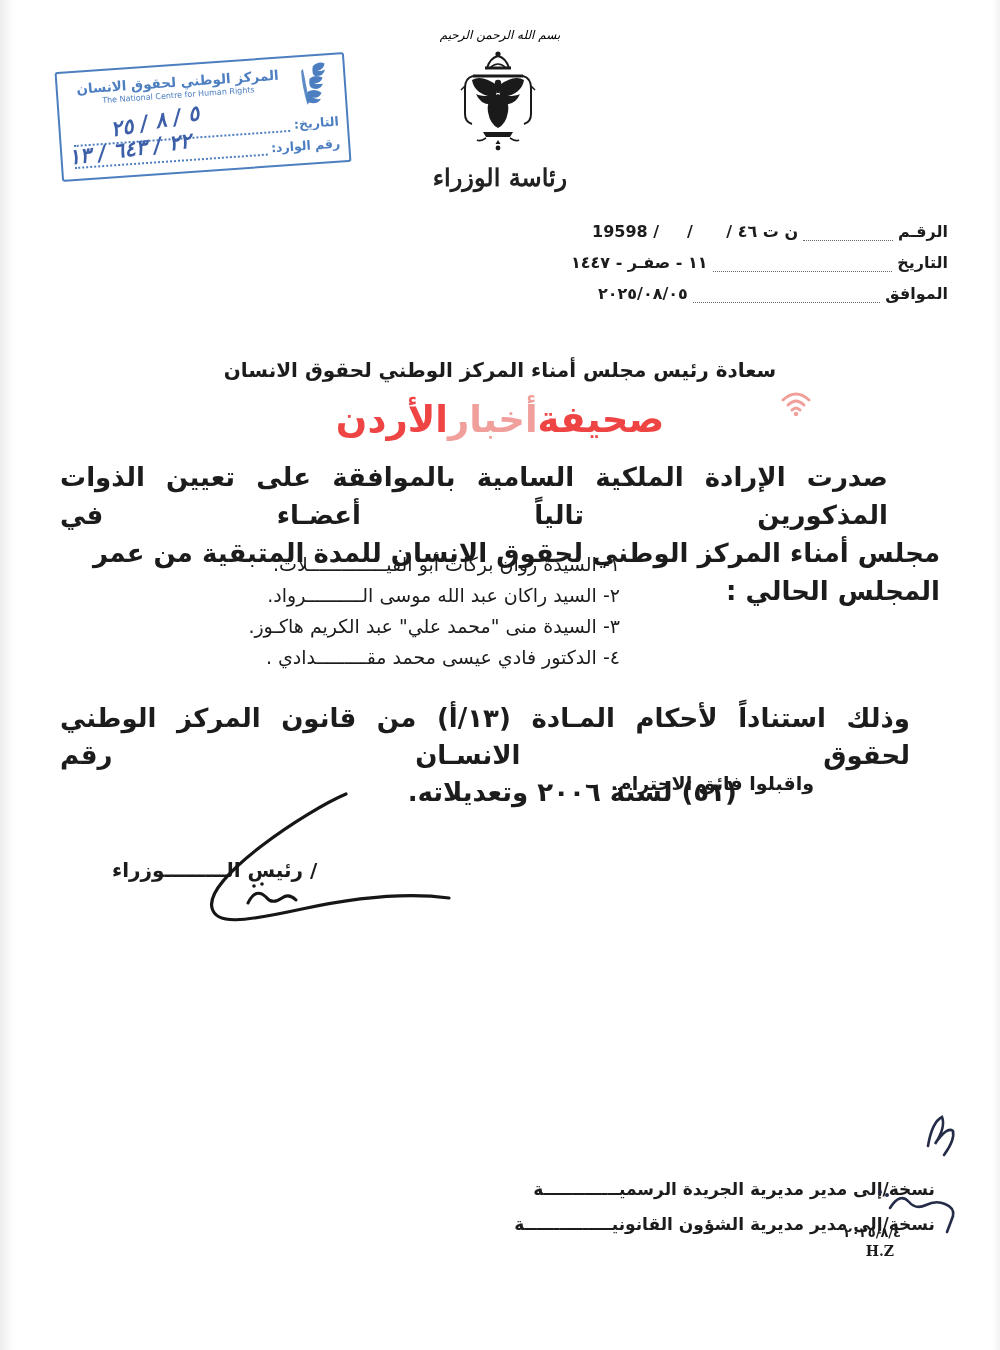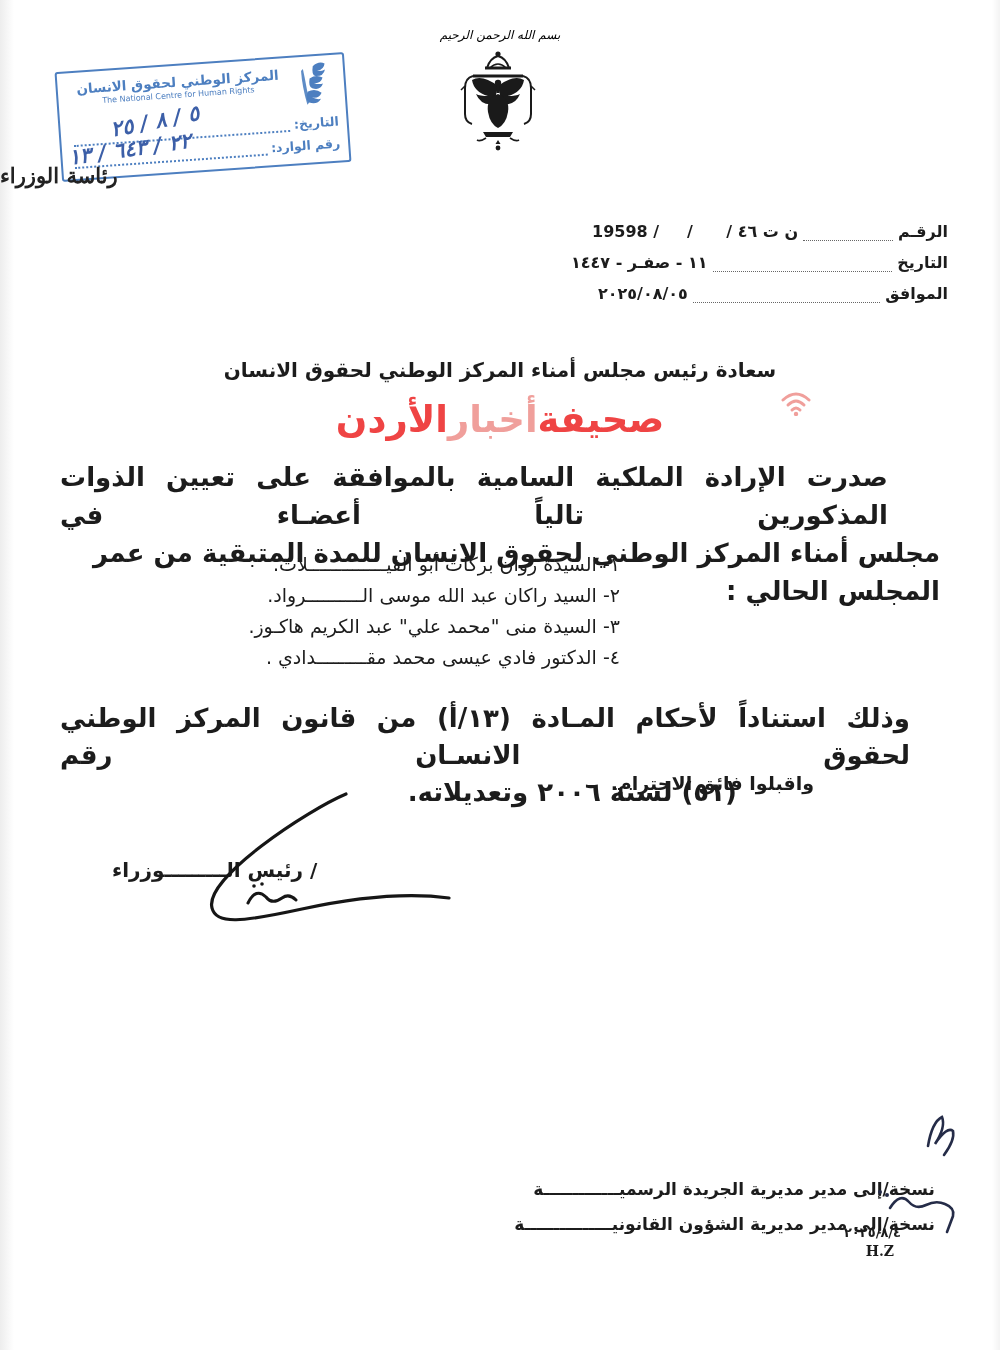--- a/index.html
+++ b/index.html
@@ -46,21 +46,21 @@
 
   
   .basmala {
     position:absolute; top:28px; left:0; width:100%;
     text-align:center; font-size:12px; color:#000000;
     font-family:"DejaVu Serif", serif; font-style:italic;
   }
   .emblem { position:absolute; top:50px; left:443px; width:110px; height:110px; }
   .org-name {
     position:absolute; top:163px; left:0; width:100%;
-    text-align:left; font-size:21px; font-weight:bold; color:#222;
+    text-align:center; font-size:24px; font-weight:bold; color:#222;
     font-family:"DejaVu Serif", serif;
     letter-spacing:1px;
   }
 
   
   .ref-block { position:absolute; top:222px; right:52px; width:395px; }
   .ref-row { display:flex; align-items:flex-end; margin-bottom:12px; font-size:16px; font-weight:bold; }
   .ref-row .ref-label { flex:0 0 auto; }
   .ref-row .ref-dots { border-bottom:1.6px dotted #666; height:0.85em; margin:0 5px; }
   .ref-row .ref-dots.grow { flex:1; }

